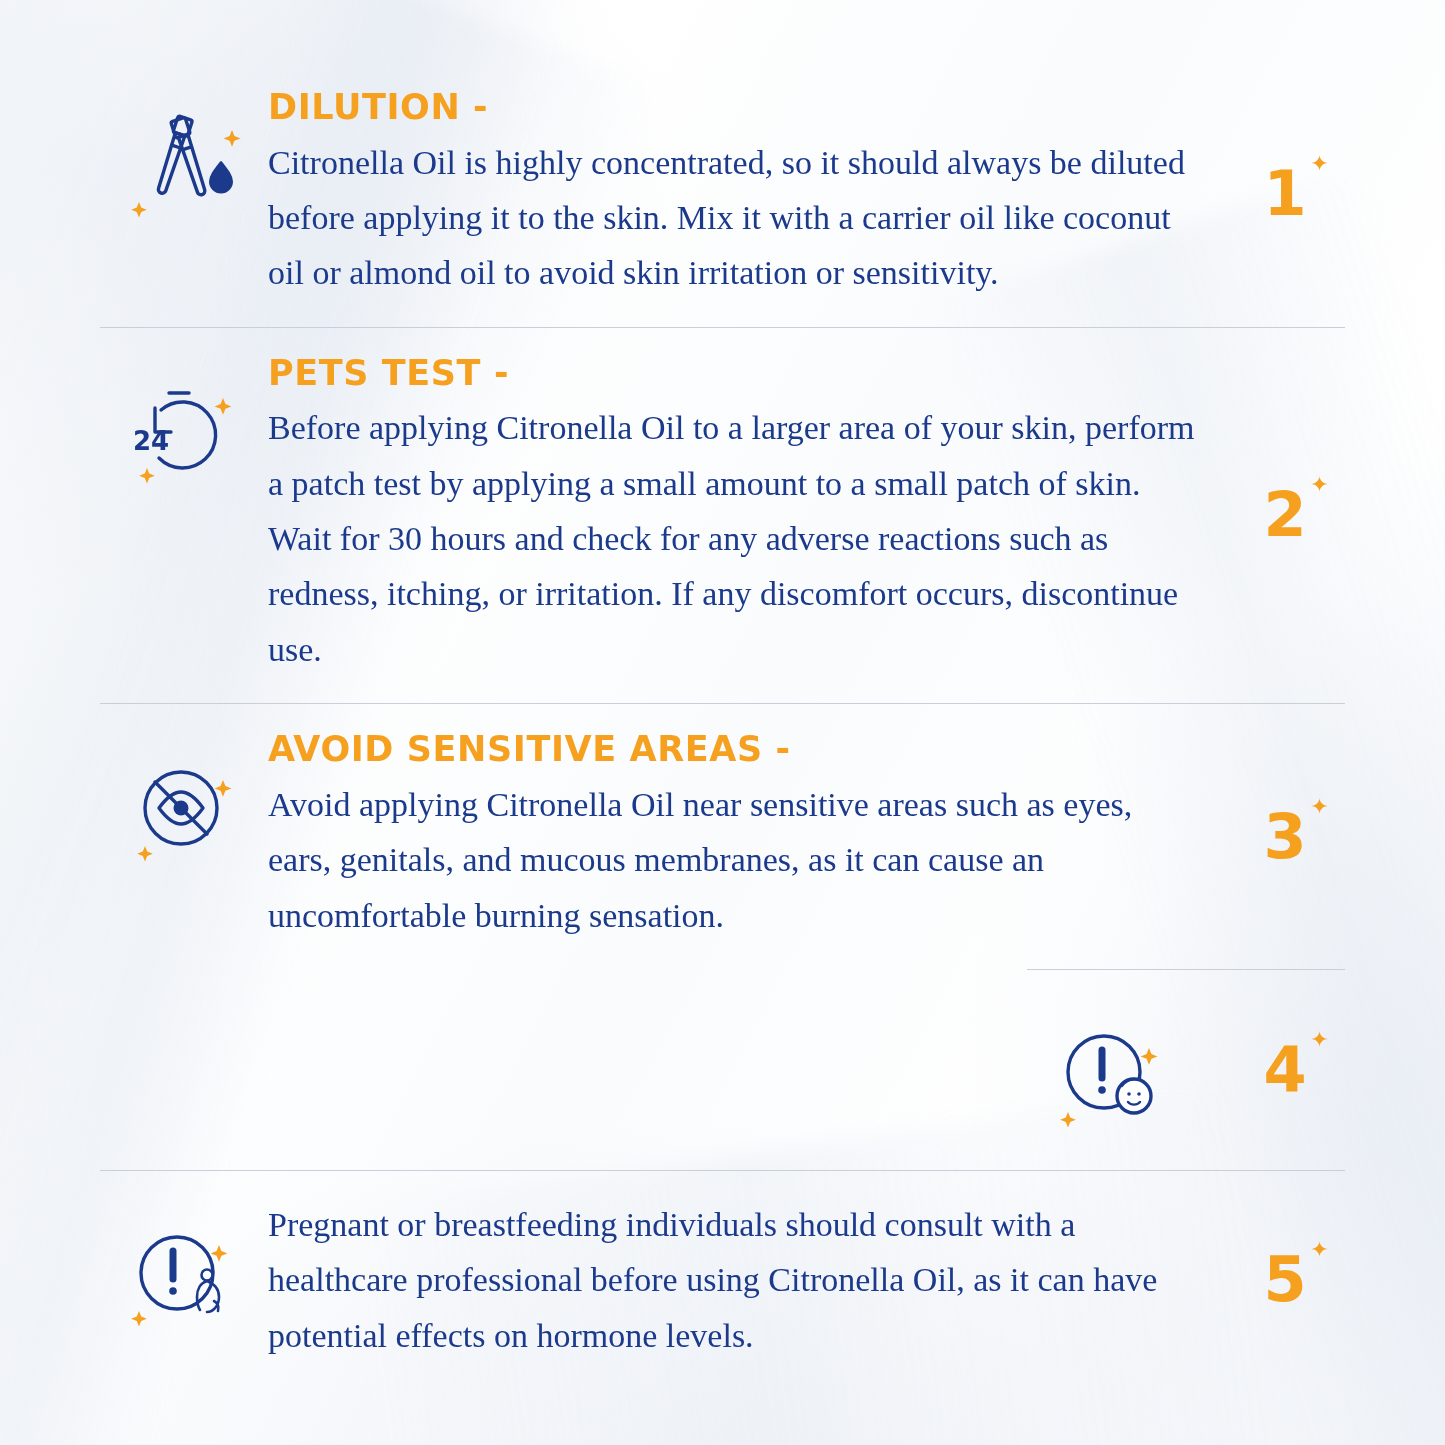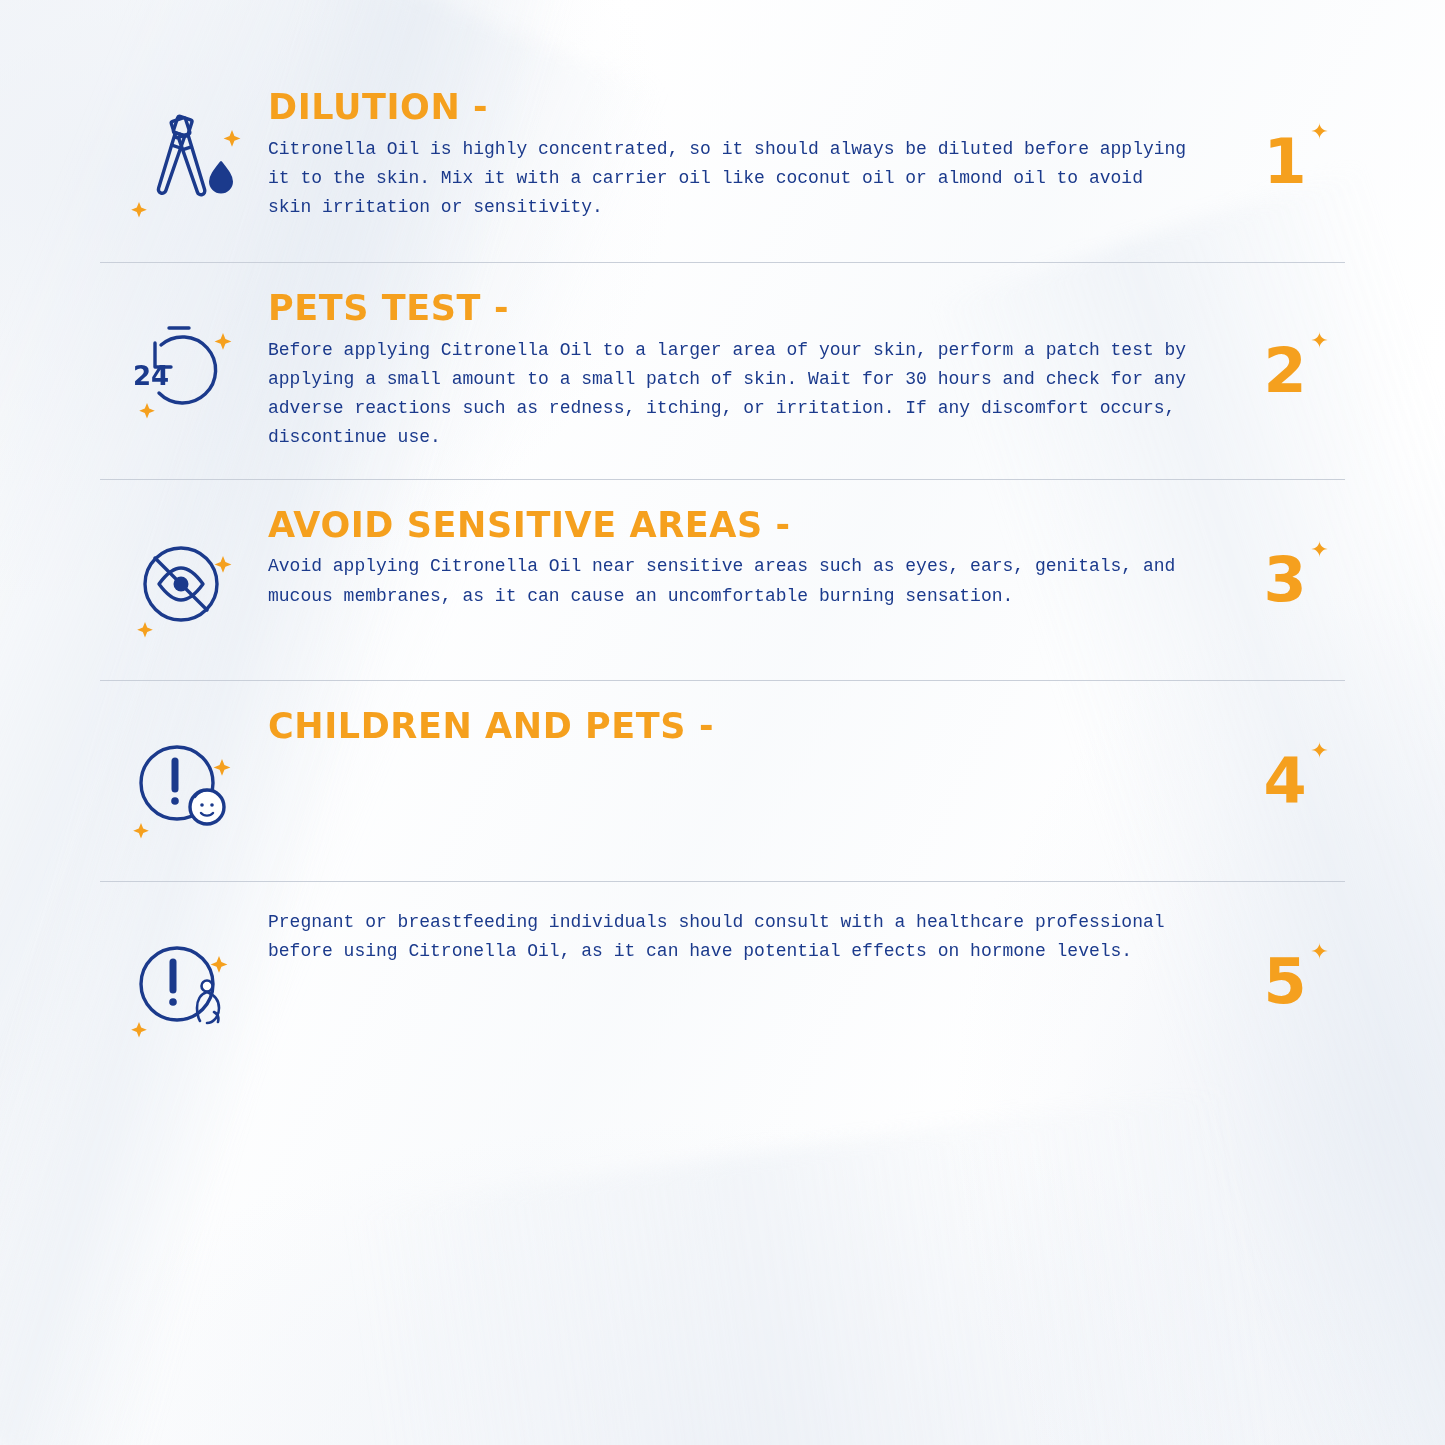--- a/index.html
+++ b/index.html
@@ -38,20 +38,21 @@
   .fold-d { left: 380px; bottom: -320px; width: 900px; height: 620px; transform: rotate(-8deg); opacity: .65; }
 
   .page {
     position: relative;
     width: 1445px;
     height: 1445px;
     box-sizing: border-box;
     padding: 62px 100px 40px 100px;
     display: flex;
     flex-direction: column;
+    align-items: flex-end;
   }
 
   .item {
     display: flex;
     align-items: flex-start;
     position: relative;
     padding: 26px 0 26px 0;
   }
   .item + .item { border-top: 1.4px solid #c9cfd9; }
 
@@ -74,24 +75,24 @@
     color: #F5A01E;
     font-weight: bold;
     font-size: 35px;
     letter-spacing: .6px;
     margin: 0 0 8px 0;
     line-height: 1.1;
     font-family: "DejaVu Sans", sans-serif;
   }
   .item-body {
     color: #1B3A8C;
-    font-size: 18px;
+    font-size: 34px;
     line-height: 1.63;
     margin: 0;
-    font-family: Liberation Mono, monospace;
+    font-family: Liberation Serif, serif;
     max-width: 950px;
   }
 
   .num-cell {
     flex: 0 0 120px;
     width: 120px;
     display: flex;
     align-items: center;
     justify-content: center;
     align-self: center;
@@ -212,21 +213,20 @@
         <circle cx="93" cy="80" r="1.8" fill="#1B3A8C" stroke="none"></circle>
         <path d="M82 88 c3 3.5 9 3.5 12 0" stroke-width="2.4"></path>
         <path d="M76 72 c3 -5 9 -7 12 -7" stroke-width="2.4"></path>
         <g stroke="none">
           <path d="M103 34 l2.4 6 6 2.4 -6 2.4 -2.4 6 -2.4 -6 -6 -2.4 6 -2.4 z" fill="#F5A01E"></path>
           <path d="M22 98 l2.2 5.6 5.6 2.2 -5.6 2.2 -2.2 5.6 -2.2 -5.6 -5.6 -2.2 5.6 -2.2 z" fill="#F5A01E"></path>
         </g>
       </svg>
     </div>
     <div class="text-cell">
-      <div class="item-title">CHILDREN AND PETS -</div>
     </div>
     <div class="num-cell">
       <div class="num"><span>4</span><span class="spark">✦</span></div>
     </div>
   </div>
 
   <div class="item">
     <div class="icon-cell">
       <svg width="130" height="130" viewBox="0 0 130 130" fill="none" stroke="#1B3A8C" stroke-width="3.4" stroke-linecap="round" stroke-linejoin="round">
         <circle cx="58" cy="58" r="36"></circle>

